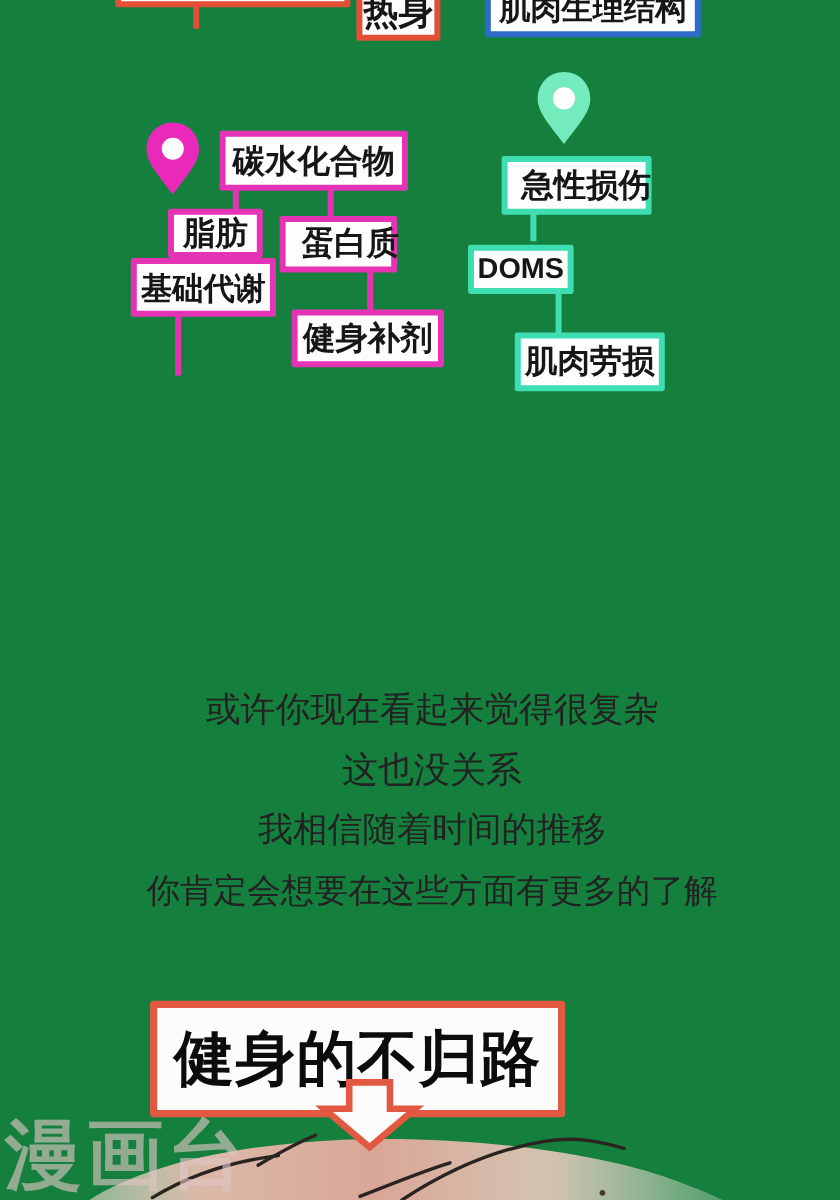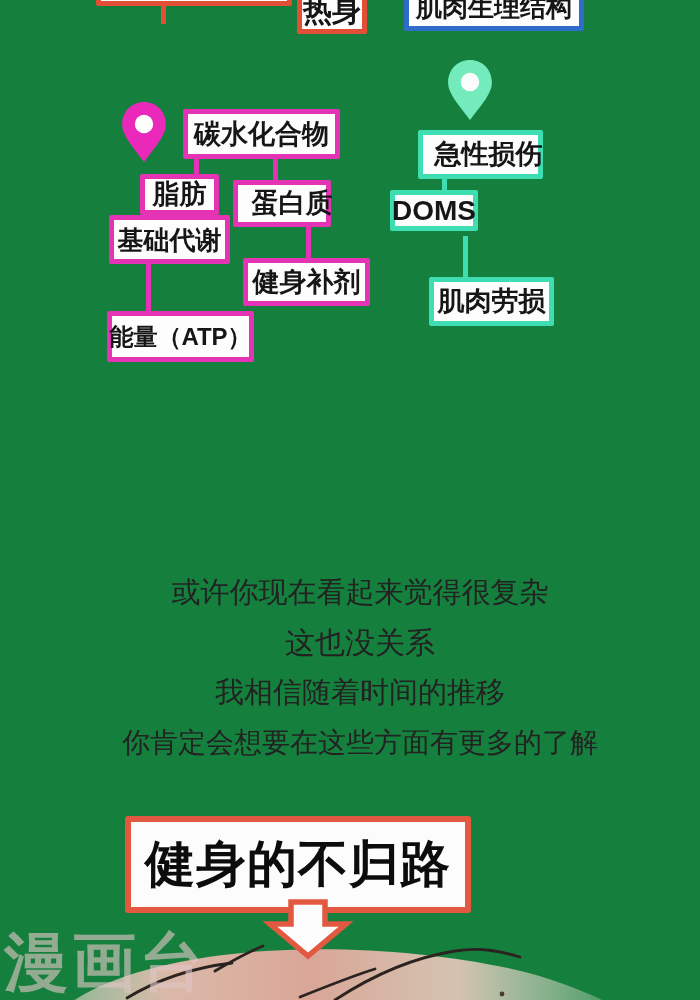--- a/index.html
+++ b/index.html
@@ -24,21 +24,21 @@
   .conn.orange  { background:#e24f36; }
   .conn.magenta { background:#e433b5; }
   .conn.teal    { background:#3fdeb2; }
   .pin { position:absolute; }
   .paragraph {
     position:absolute; left:20px; top:576px; width:680px;
     text-align:center; color:#222; font-weight:500;
   }
   .paragraph .pline { margin:0 0 17px 0; line-height:33px;text-align:center; }
   .banner {
-    position:absolute; left:125px; top:816px; width:346px; height:97px;
+    position:absolute; left:125px; top:834px; width:346px; height:97px;
     box-sizing:border-box; border:6px solid #e25840; border-radius:3px;
     background:#fdfcfc; display:flex; align-items:center; justify-content:center;
     font-size:50px; font-weight:800; letter-spacing:1px; color:#0c0c0c;
     z-index:4;
   }
   .arrow-down { position:absolute; left:252px; top:898px; z-index:5; }
   .bottom-art { position:absolute; left:0; top:925px; z-index:1; }
   .watermark {
     position:absolute; left:4px; top:930px; z-index:2;
     font-size:64px; font-weight:700; letter-spacing:4px;
@@ -65,32 +65,31 @@
   <div class="conn magenta" style="left:273px; top:155px; height:28px;"></div>
   <div class="conn magenta" style="left:202px; top:212px; height:8px;"></div>
   <div class="conn magenta" style="left:146px; top:263px; height:50px;"></div>
   <div class="conn magenta" style="left:306px; top:224px; height:36px;"></div>
 
   <div class="node magenta" style="left:183px; top:109px; width:157px; height:50px; font-size:27px;">碳水化合物</div>
   <div class="node magenta" style="left:140px; top:174px; width:79px; height:41px; font-size:27px;">脂肪</div>
   <div class="node magenta" style="left:233px; top:180px; width:98px; height:47px; font-size:27px;padding-left:20px;">蛋白质</div>
   <div class="node magenta" style="left:109px; top:215px; width:121px; height:49px; font-size:26px;">基础代谢</div>
   <div class="node magenta" style="left:243px; top:258px; width:127px; height:48px; font-size:27px;">健身补剂</div>
-  <div class="node magenta" style="left:107px; top:311px; width:147px; height:51px; font-size:24px;">能量（ATP）</div>
 
   <svg class="pin" style="left:445px; top:60px;" width="50" height="60" viewBox="0 0 40 52">
     <path d="M20 0 C9 0 1 8.5 1 19.5 C1 28.5 8.5 37 20 52 C31.5 37 39 28.5 39 19.5 C39 8.5 31 0 20 0 Z" fill="#74ebbc"></path>
     <circle cx="20" cy="19" r="8" fill="#fefdfd"></circle>
   </svg>
 
   <div class="conn teal" style="left:442px; top:176px; height:25px;"></div>
   <div class="conn teal" style="left:463px; top:236px; height:43px;"></div>
 
   <div class="node teal" style="left:418px; top:130px; width:125px; height:49px; font-size:27px;padding-left:16px;">急性损伤</div>
-  <div class="node teal" style="left:390px; top:190px; width:88px; height:41px; font-size:28px;">DOMS</div>
+  <div class="node teal" style="left:390px; top:204px; width:88px; height:41px; font-size:24px;">DOMS</div>
   <div class="node teal" style="left:429px; top:277px; width:125px; height:49px; font-size:27px;">肌肉劳损</div>
 
   <div class="paragraph">
     <div class="pline" style="font-size:29px;">或许你现在看起来觉得很复杂</div>
     <div class="pline" style="font-size:30px;">这也没关系</div>
     <div class="pline" style="font-size:29px;">我相信随着时间的推移</div>
     <div class="pline" style="font-size:28px;">你肯定会想要在这些方面有更多的了解</div>
   </div>
 
   <svg class="bottom-art" width="700" height="75" viewBox="0 0 700 75">

